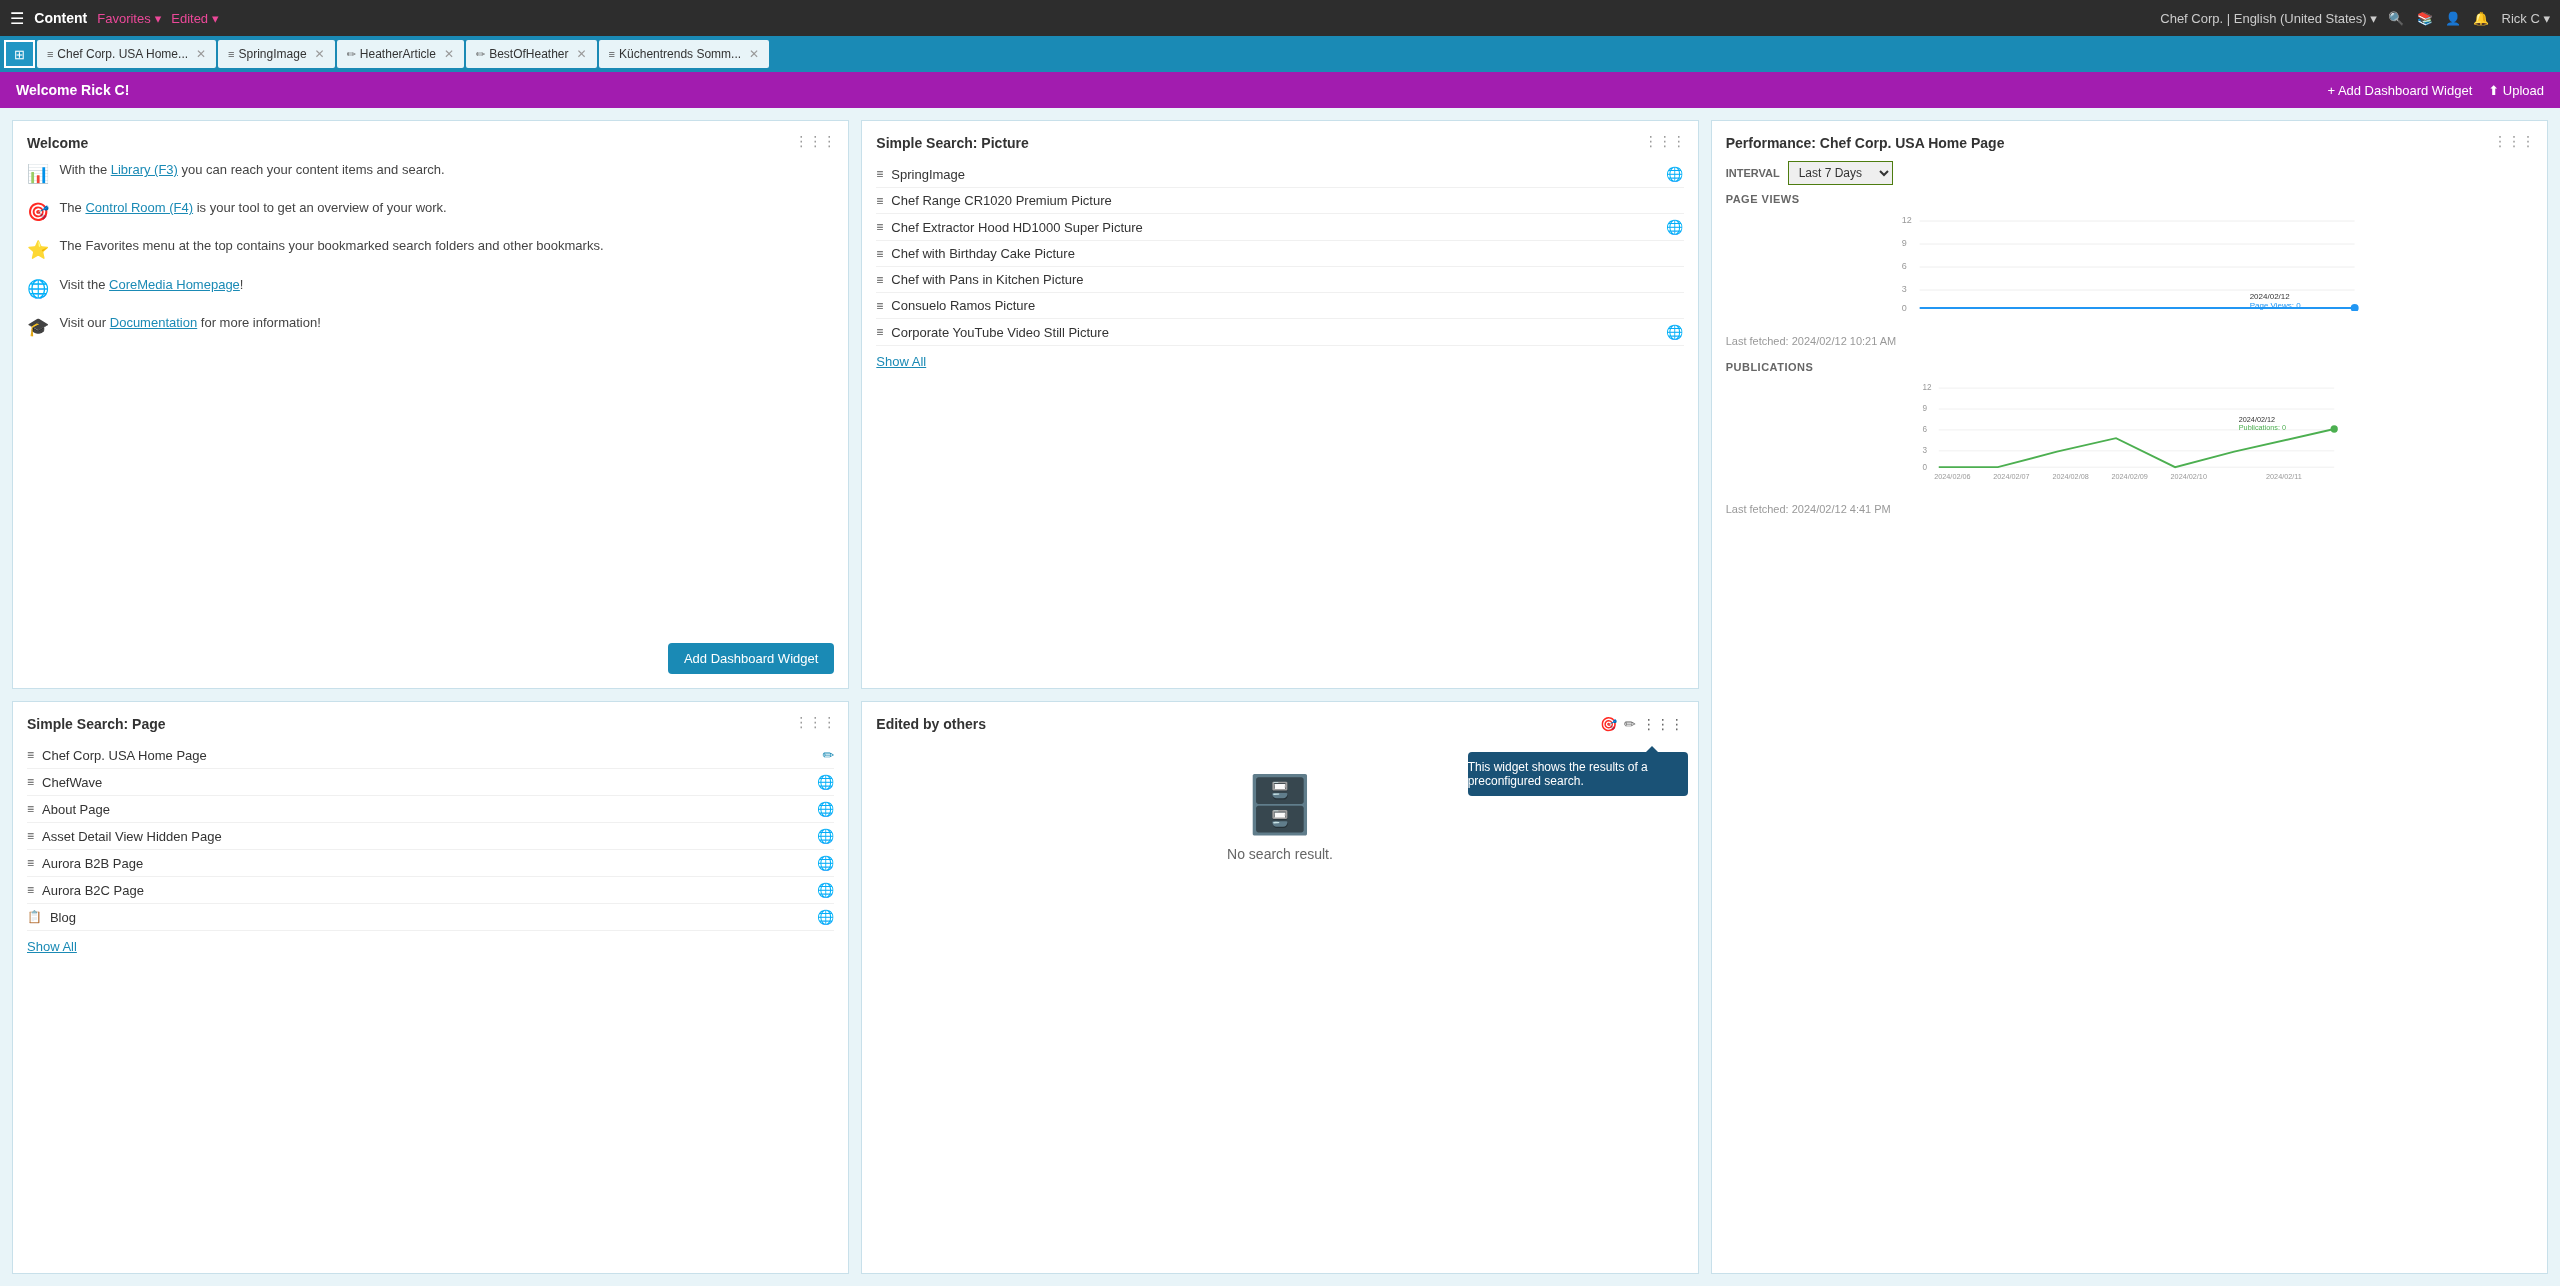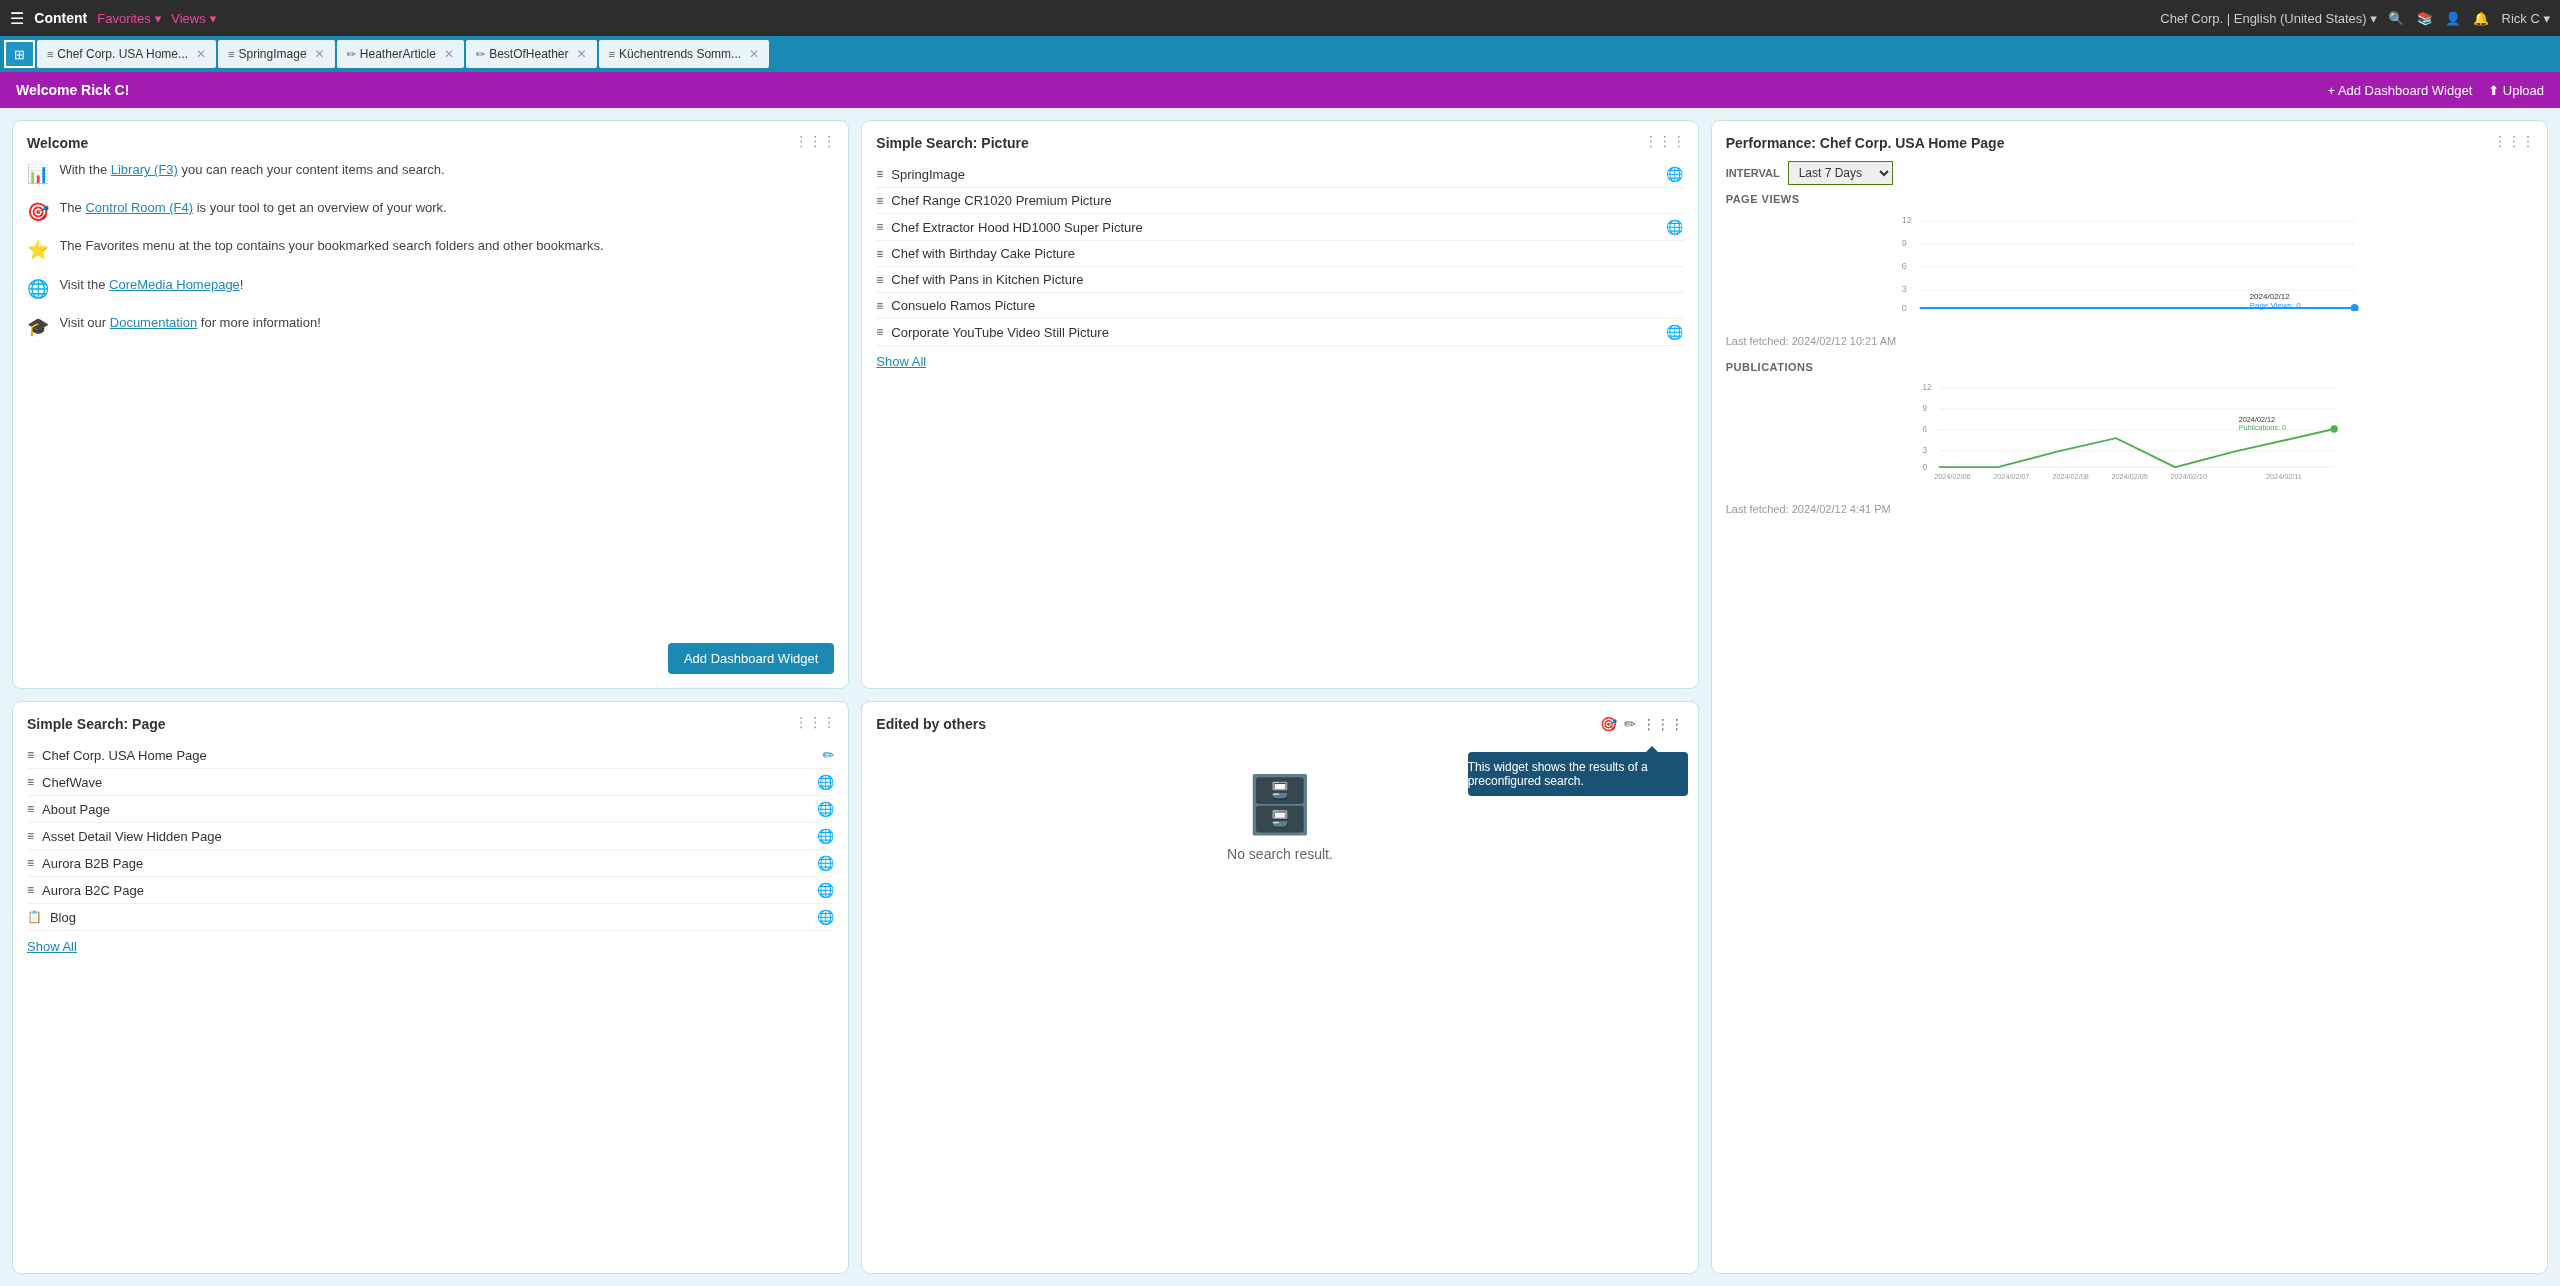--- a/index.html
+++ b/index.html
@@ -69,21 +69,21 @@
     }
     .welcome-bar .right-actions { margin-left: auto; display: flex; align-items: center; gap: 16px; font-size: 13px; font-weight: normal; }
     .welcome-bar .right-actions span { cursor: pointer; display: flex; align-items: center; gap: 4px; }
 
     
     .main { padding: 12px; display: grid; grid-template-columns: 1fr 1fr 1fr; grid-template-rows: auto auto; gap: 12px; height: calc(100vh - 108px); overflow-y: auto; }
 
     
     .card {
       background: #fff;
-      border-radius: 9px;
+      border-radius: 0;
       border: 1px solid #c8e0ea;
       padding: 14px;
       position: relative;
       overflow: hidden;
     }
     .card-title {
       font-size: 14px;
       font-weight: bold;
       color: #333;
       margin-bottom: 10px;
@@ -183,21 +183,21 @@
 </head>
 <body>
 
 <div class="top-nav">
   <span class="hamburger">☰</span>
   <span class="nav-title">Content</span>
   <span class="nav-favorites">
     <span>Favorites</span> ▾
   </span>
   <span class="nav-favorites">
-    <span>Views</span> ▾
+    <span>Edited</span> ▾
   </span>
   <div class="nav-right">
     <span class="nav-right-item">Chef Corp. | English (United States) ▾</span>
     <span class="nav-right-item">🔍</span>
     <span class="nav-right-item">📚</span>
     <span class="nav-right-item">👤</span>
     <span class="nav-right-item">🔔</span>
     <span class="nav-right-item">Rick C ▾</span>
   </div>
 </div>

